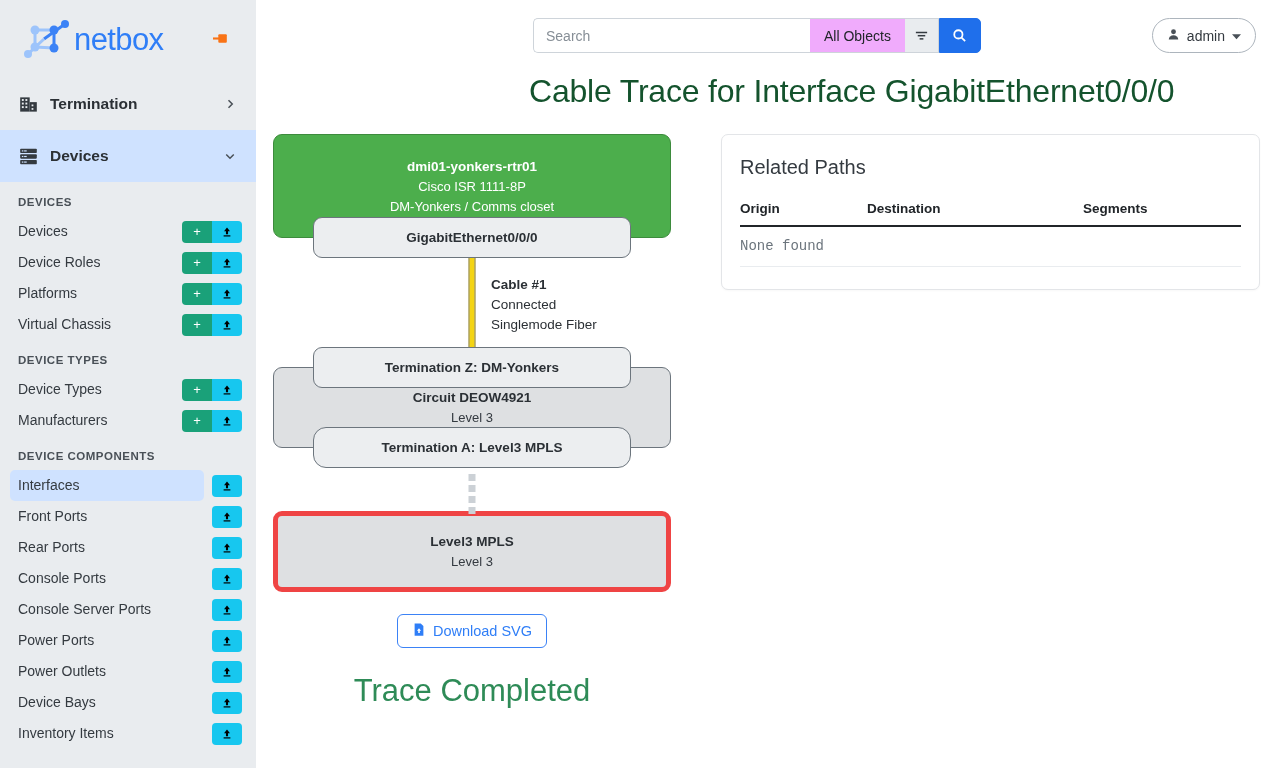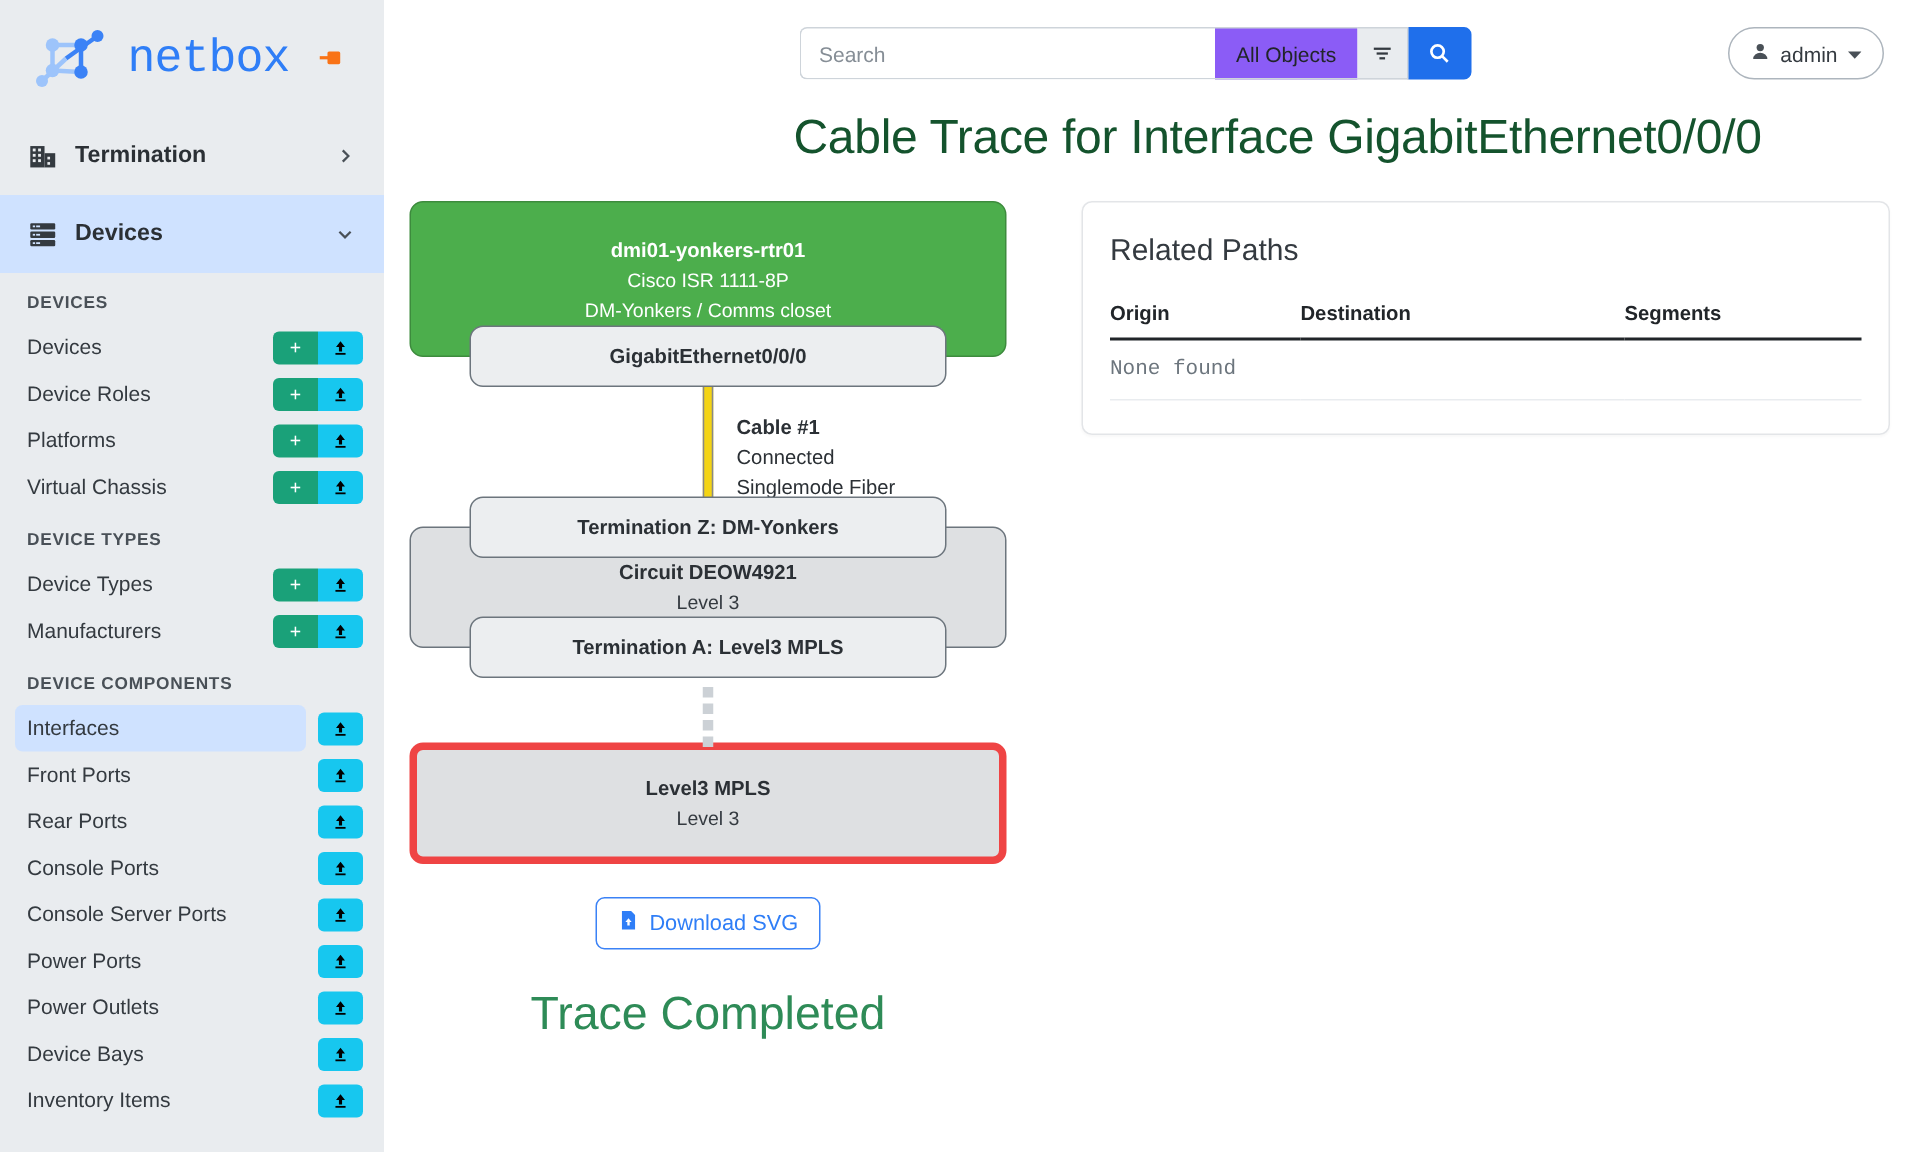--- a/index.html
+++ b/index.html
@@ -21,21 +21,21 @@
     flex: 0 0 256px;
     overflow: hidden;
     position: relative;
   }
   .brand {
     height: 78px;
     display: flex; align-items: center;
     padding: 0 18px 0 24px;
     position: relative;
   }
-  .logo-wrap { display: flex; align-items: center; gap: 13px; font-family: Liberation Mono, monospace; }
+  .logo-wrap { display: flex; align-items: center; gap: 2px; }
   .logo-mark { width: 48px; height: 44px; flex: 0 0 48px; }
   .logo-text {
     font-size: 31px; font-weight: 400; color: #2f7ef7;
     letter-spacing: -0.6px; line-height: 1;
   }
   .pin-icon { position: absolute; right: 26px; top: 30px; color: #f97316; }
 
   .nav-group {
     display: flex; align-items: center;
     height: 52px; padding: 0 20px 0 14px;
@@ -98,21 +98,21 @@
     width: 277px; height: 35px;
     border: 1px solid #ced4da; border-right: none;
     border-radius: 5px 0 0 5px;
     padding: 0 12px; font-size: 14px; color: #212529;
     background: #fff; outline: none;
     font-family: "Liberation Sans", sans-serif;
   }
   .search-input::placeholder { color: #868e96; }
   .obj-select {
     height: 35px; display: flex; align-items: center;
-    padding: 0 14px; background: #8b5cf6;
+    padding: 0 14px; background: #f0abfc;
     border: 1px solid #ced4da; border-left: none; border-right: none;
     font-size: 14px; color: #212529; cursor: pointer; white-space: nowrap;
   }
   .filter-btn {
     height: 35px; width: 34px; display: flex;
     align-items: center; justify-content: center;
     background: #e9ecef; border: 1px solid #ced4da; border-left: none;
     cursor: pointer; color: #343a40;
   }
   .search-btn {
@@ -163,21 +163,21 @@
     color: #2b3035; font-size: 13.5px; font-weight: 700;
     margin: 0 auto; position: relative; z-index: 3;
   }
   .node-iface {
     width: 318px; height: 41px;
     background: #eceef0; border-color: #6c757d;
     color: #2b3035; font-size: 13.5px; font-weight: 700;
     margin: 0 auto; position: relative; z-index: 3;
   }
 
-  .cable-block { position: relative; height: 73px; }
+  .cable-block { position: relative; height: 89px; }
   .cable-line {
     position: absolute; left: 199px; top: 0; width: 7px; height: 97px;
     background: #f4d413; border-left: 1px solid #888; border-right: 1px solid #888;
     transform: translateX(-3.5px);
   }
   .cable-labels { position: absolute; left: 218px; top: 17px; text-align: left; }
   .cable-labels .cl-title { font-size: 13.5px; font-weight: 700; color: #2b3035; line-height: 20px; }
   .cable-labels .cl-sub { font-size: 13.5px; color: #2b3035; line-height: 20px; }
 
   .circuit-wrap { position: relative; }
@@ -580,21 +580,21 @@
           </div>
 
           <div class="circuit-wrap">
             <div class="node node-term">
               <span>Termination Z: DM-Yonkers</span>
             </div>
             <div class="node-circuit" style="margin-top:-21px;">
               <div class="n-title">Circuit DEOW4921</div>
               <div class="n-sub">Level 3</div>
             </div>
-            <div class="node node-term" style="margin-top:-21px;">
+            <div class="node node-term" style="margin-top:-21px;border-radius:13px;">
               <span>Termination A: Level3 MPLS</span>
             </div>
           </div>
 
           <div class="dots-conn">
             <i style="top:6px"></i>
               <i style="top:17px"></i>
               <i style="top:28px"></i>
               <i style="top:39px"></i>
           </div>

